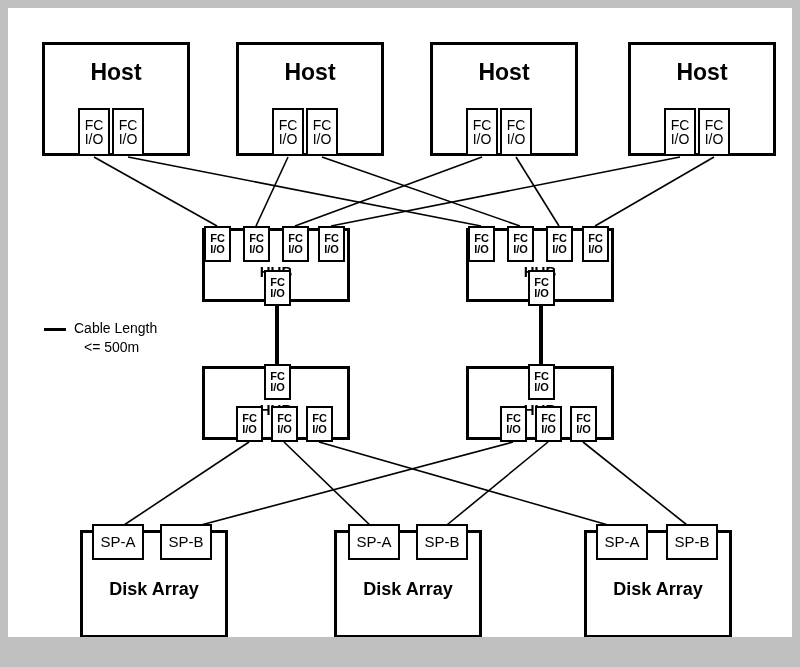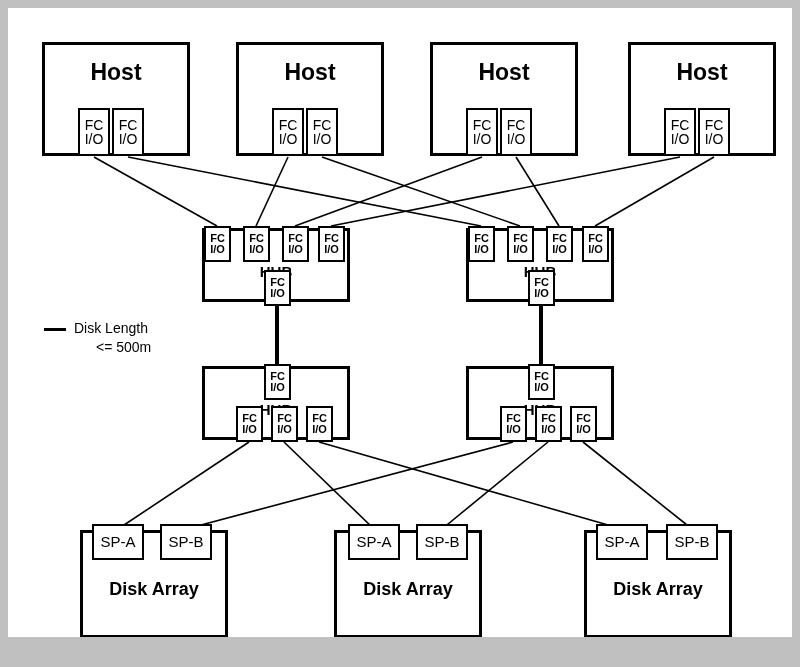--- a/index.html
+++ b/index.html
@@ -276,16 +276,16 @@
       <div class="port port-sp" style="left: 416px; top: 524px;">
         <span>SP-B</span>
       </div>
       <div class="port port-sp" style="left: 596px; top: 524px;">
         <span>SP-A</span>
       </div>
       <div class="port port-sp" style="left: 666px; top: 524px;">
         <span>SP-B</span>
       </div>
       <div class="legend-dash" style="left: 44px; top: 328px;"></div>
-      <div class="legend legend-l1" style="left: 74px; top: 320px;">Disk Length</div>
-      <div class="legend legend-l2" style="left: 96px; top: 339px; text-align: right;">&lt;= 500m</div>
+      <div class="legend legend-l1" style="left: 74px; top: 320px;">Cable Length</div>
+      <div class="legend legend-l2" style="left: 84px; top: 339px; text-align: right;">&lt;= 500m</div>
     </div>
 </div>
 
 </body></html>

